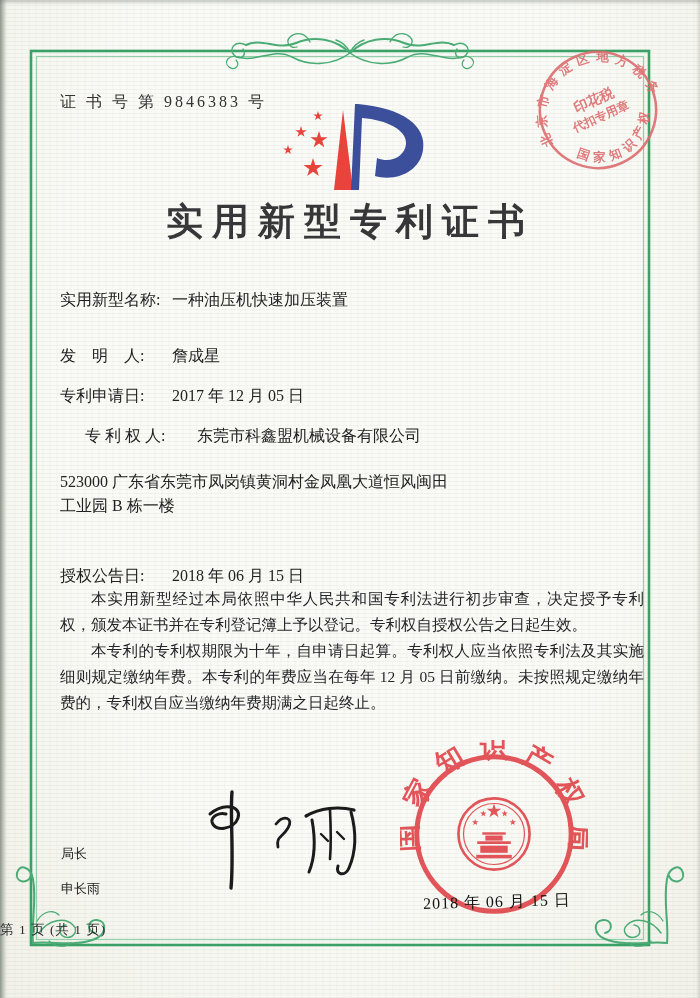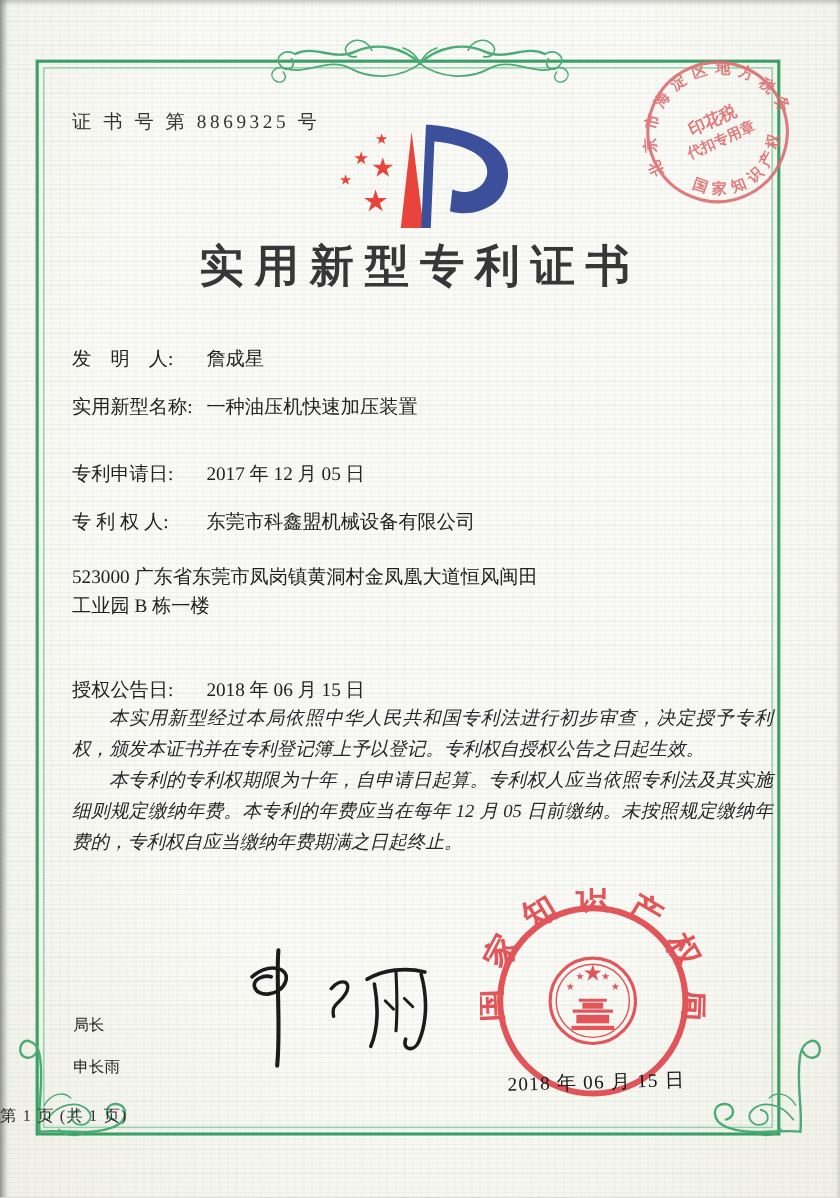--- a/index.html
+++ b/index.html
@@ -33,32 +33,32 @@
   .logo{position:absolute;left:263px;top:94px;width:174px;height:104px;}
   .title{position:absolute;left:0;top:197px;width:100%;text-align:center;
     font-size:37px;font-weight:700;letter-spacing:9px;color:#37373a;}
 
   .fields{position:absolute;left:60px;top:290px;width:586px;font-size:16px;}
   .frow{display:flex;line-height:20px;}
   .frow .label{flex:0 0 112px;color:#222;}
   .frow .value{flex:1;white-space:pre-line;color:#222;}
   .r-name{margin-bottom:36px;}
   .r-inventor,.r-patno,.r-filing{margin-bottom:20px;}
-  .r-patentee{margin-bottom:24px;}
+  .r-patentee{margin-bottom:24px;margin-left:25px;}
   .r-address{margin-bottom:8px;}
   .r-address .value{line-height:24px;}
   .r-grant{display:flex;margin-top:48px;}
   .grant-left{display:flex;flex:0 0 330px;}
   .grant-left .label{flex:0 0 112px;}
   .grant-right{display:flex;flex:1;}
   .grant-right .label{flex:0 0 100px;}
 
   .paragraphs{position:absolute;left:60px;top:586px;width:584px;
     font-size:15.5px;line-height:26px;text-align:justify;color:#26262a;}
-  .paragraphs p{margin:0;text-indent:2em;font-style:italic;}
+  .paragraphs p{margin:0;text-indent:2em;}
 
   .director{position:absolute;left:61px;top:836px;font-size:13px;line-height:35px;color:#222;}
   .signature{position:absolute;left:180px;top:786px;width:198px;height:110px;}
 
   .seal{position:absolute;left:400px;top:740px;width:188px;height:188px;opacity:.92;}
   .seal-date{position:absolute;left:406px;top:892px;width:182px;text-align:center;
     font-size:16px;letter-spacing:1px;color:#141416;transform:rotate(-1.5deg);}
 
   .tax-stamp{position:absolute;left:532px;top:44px;width:132px;height:132px;
     transform:rotate(-24deg);opacity:.88;}
@@ -96,45 +96,45 @@
         <path d="M49,941 c6,6 16,7 22,2" stroke-width="1.2"></path>
       </g>
       <use href="#cf" transform="translate(700,0) scale(-1,1)"></use>
     </g>
   </svg>
 
   <div class="scan-edge-left"></div>
   <div class="scan-edge-top"></div>
   <div class="scan-edge-right"></div>
 
-  <div class="cert-no">证 书 号 第 8869325 号</div>
+  <div class="cert-no">证 书 号 第 9846383 号</div>
 
   <svg class="logo" viewBox="0 0 174 104">
     <defs>
       <path id="star" d="M0,-1 L0.224,-0.309 0.951,-0.309 0.363,0.118 0.588,0.809 0,0.382 -0.588,0.809 -0.363,0.118 -0.951,-0.309 -0.224,-0.309 Z"></path>
     </defs>
     <path d="M80,16 L71,96 L90,96 Z" fill="#e8443c"></path>
     <path d="M95,10 C140,14 164,32 160,56 C157,78 132,88 112,82 L114,64 C128,70 142,62 143,50 C144,36 124,26 99,24 L96,96 L88,96 L92,10 Z" fill="#3c4f9b"></path>
     <use href="#star" transform="translate(55,22) scale(5)" fill="#e8443c"></use>
     <use href="#star" transform="translate(38,38) scale(6)" fill="#e8443c"></use>
     <use href="#star" transform="translate(25,56) scale(5)" fill="#e8443c"></use>
     <use href="#star" transform="translate(56,46) scale(9)" fill="#e8443c"></use>
     <use href="#star" transform="translate(50,74) scale(10)" fill="#e8443c"></use>
   </svg>
 
   <div class="title">实用新型专利证书</div>
 
   <div class="fields">
+    <div class="frow r-name">
+      <span class="label">实用新型名称:</span>
+      <span class="value">一种油压机快速加压装置</span>
+    </div>
     <div class="frow r-inventor">
       <span class="label">发　明　人:</span>
       <span class="value">詹成星</span>
-    </div>
-    <div class="frow r-name">
-      <span class="label">实用新型名称:</span>
-      <span class="value">一种油压机快速加压装置</span>
     </div>
     <div class="frow r-filing">
       <span class="label">专利申请日:</span>
       <span class="value">2017 年 12 月 05 日</span>
     </div>
     <div class="frow r-patentee">
       <span class="label">专 利 权 人:</span>
       <span class="value">东莞市科鑫盟机械设备有限公司</span>
     </div>
     <div class="frow r-address">

